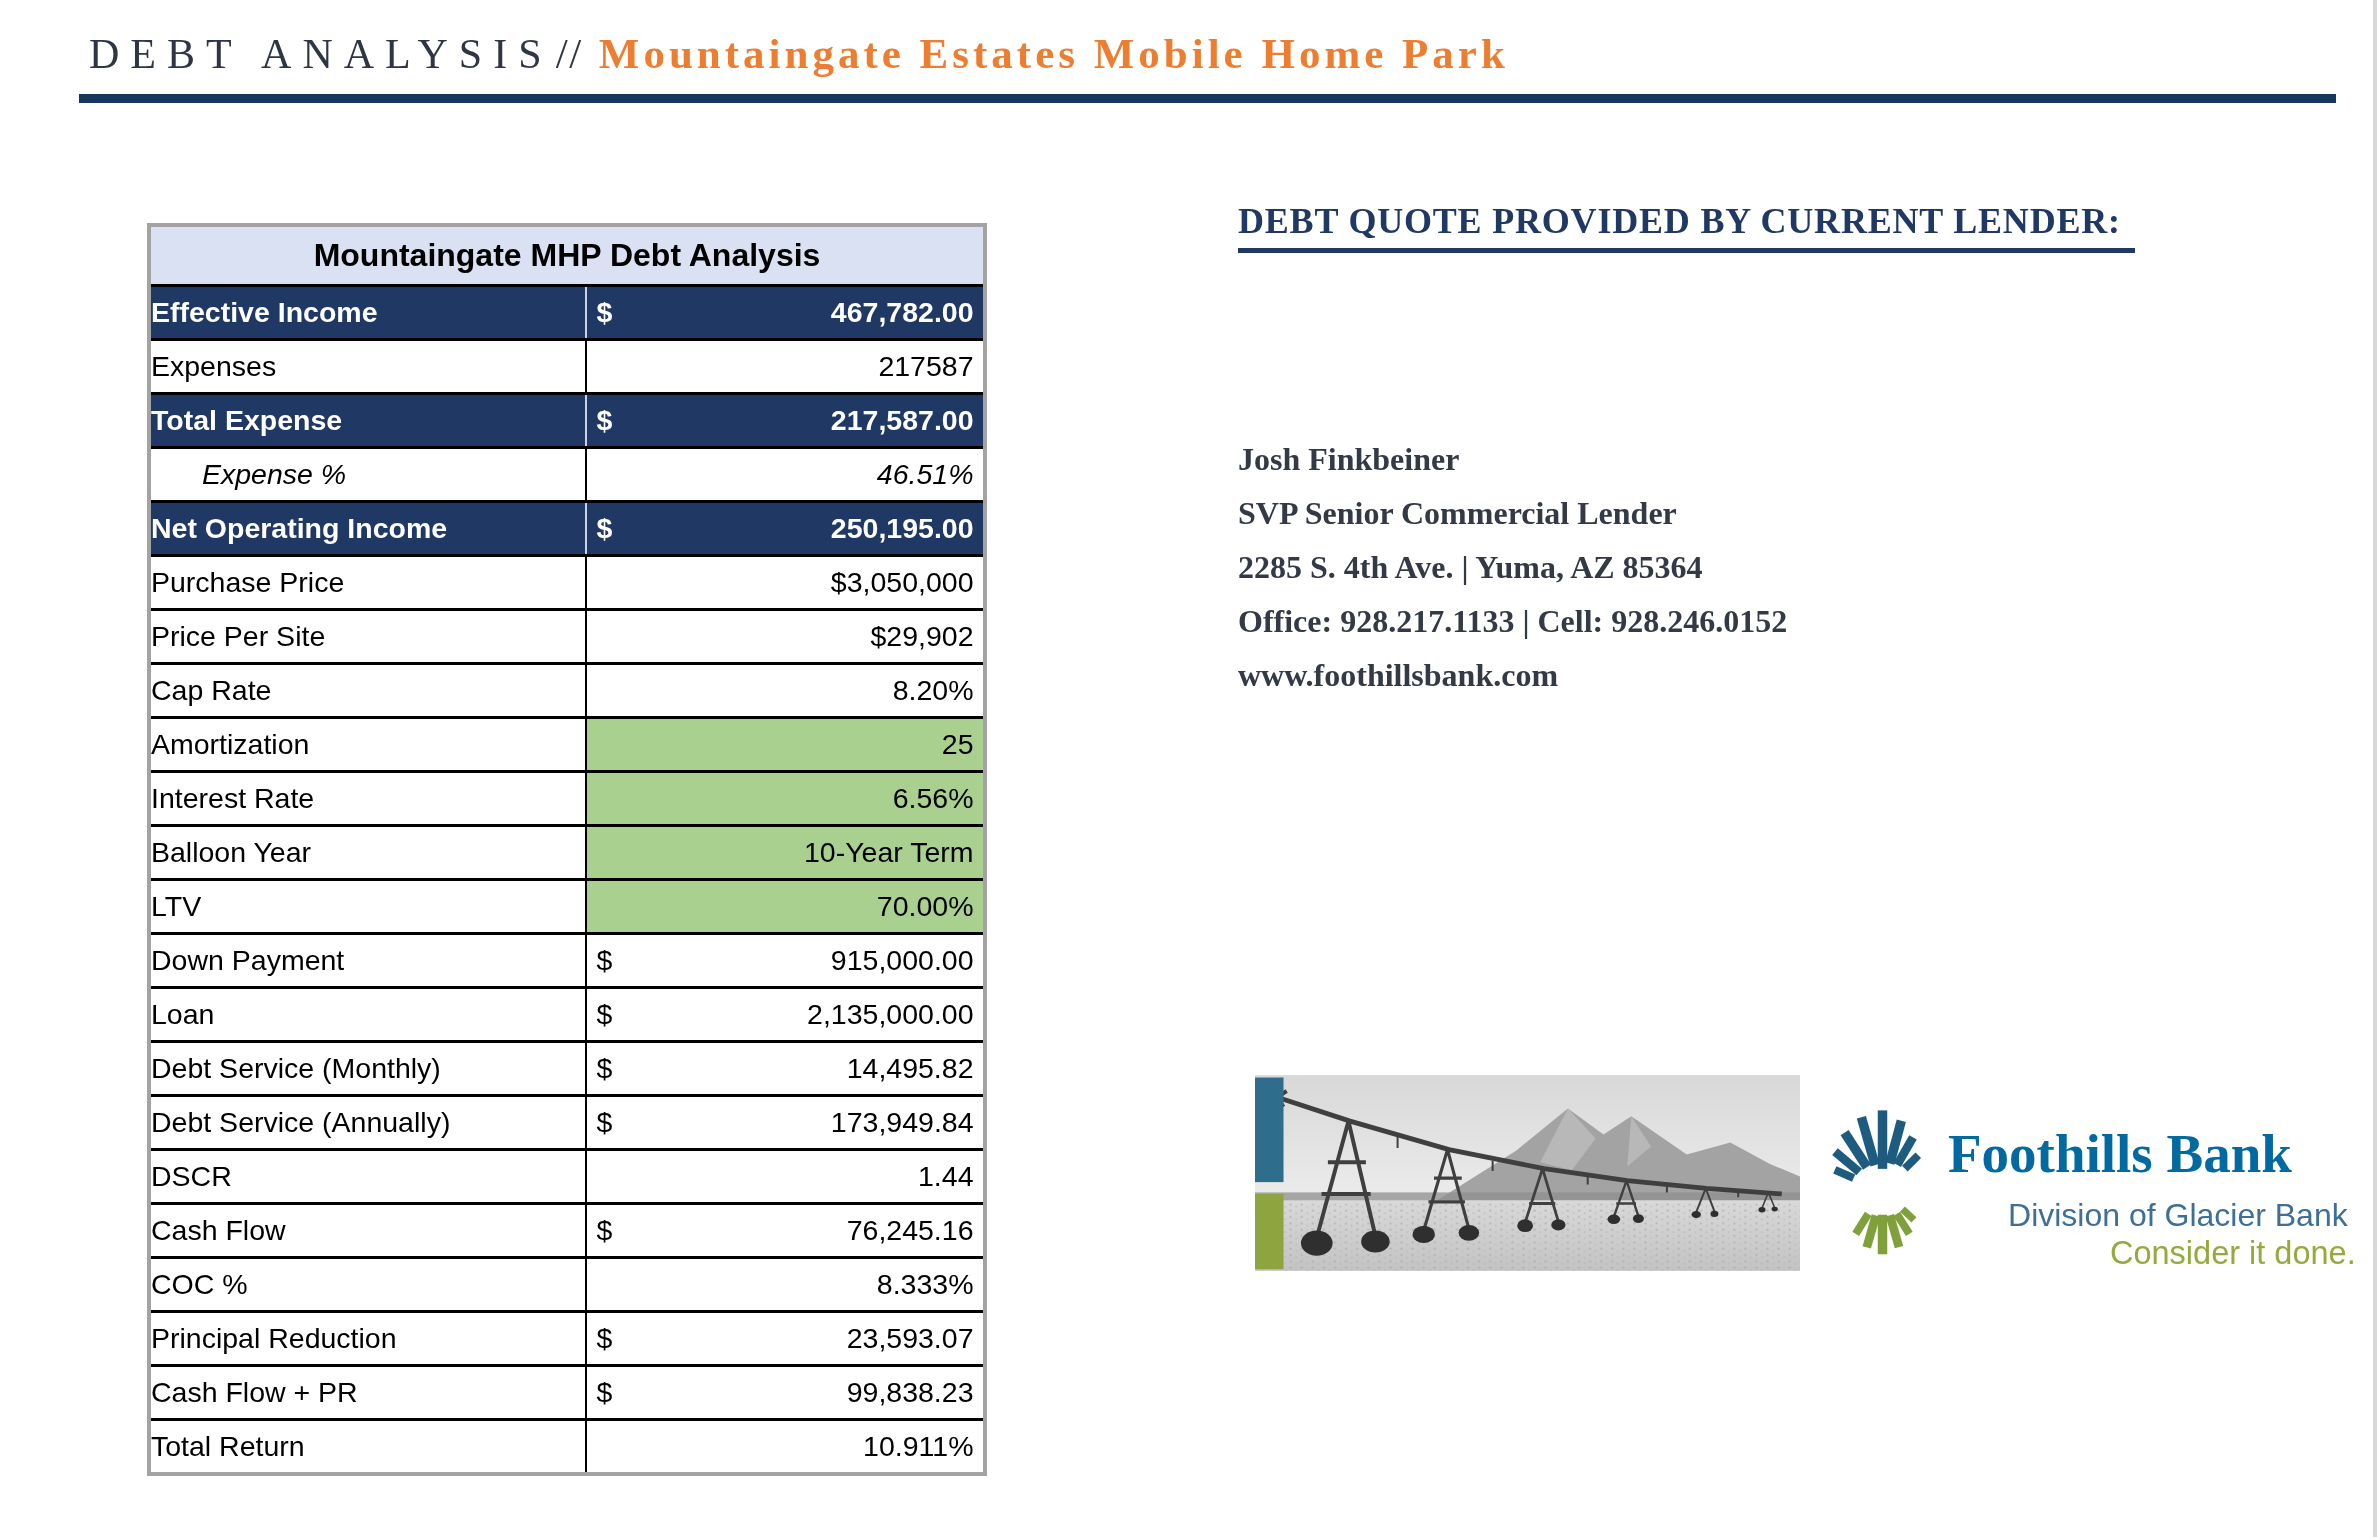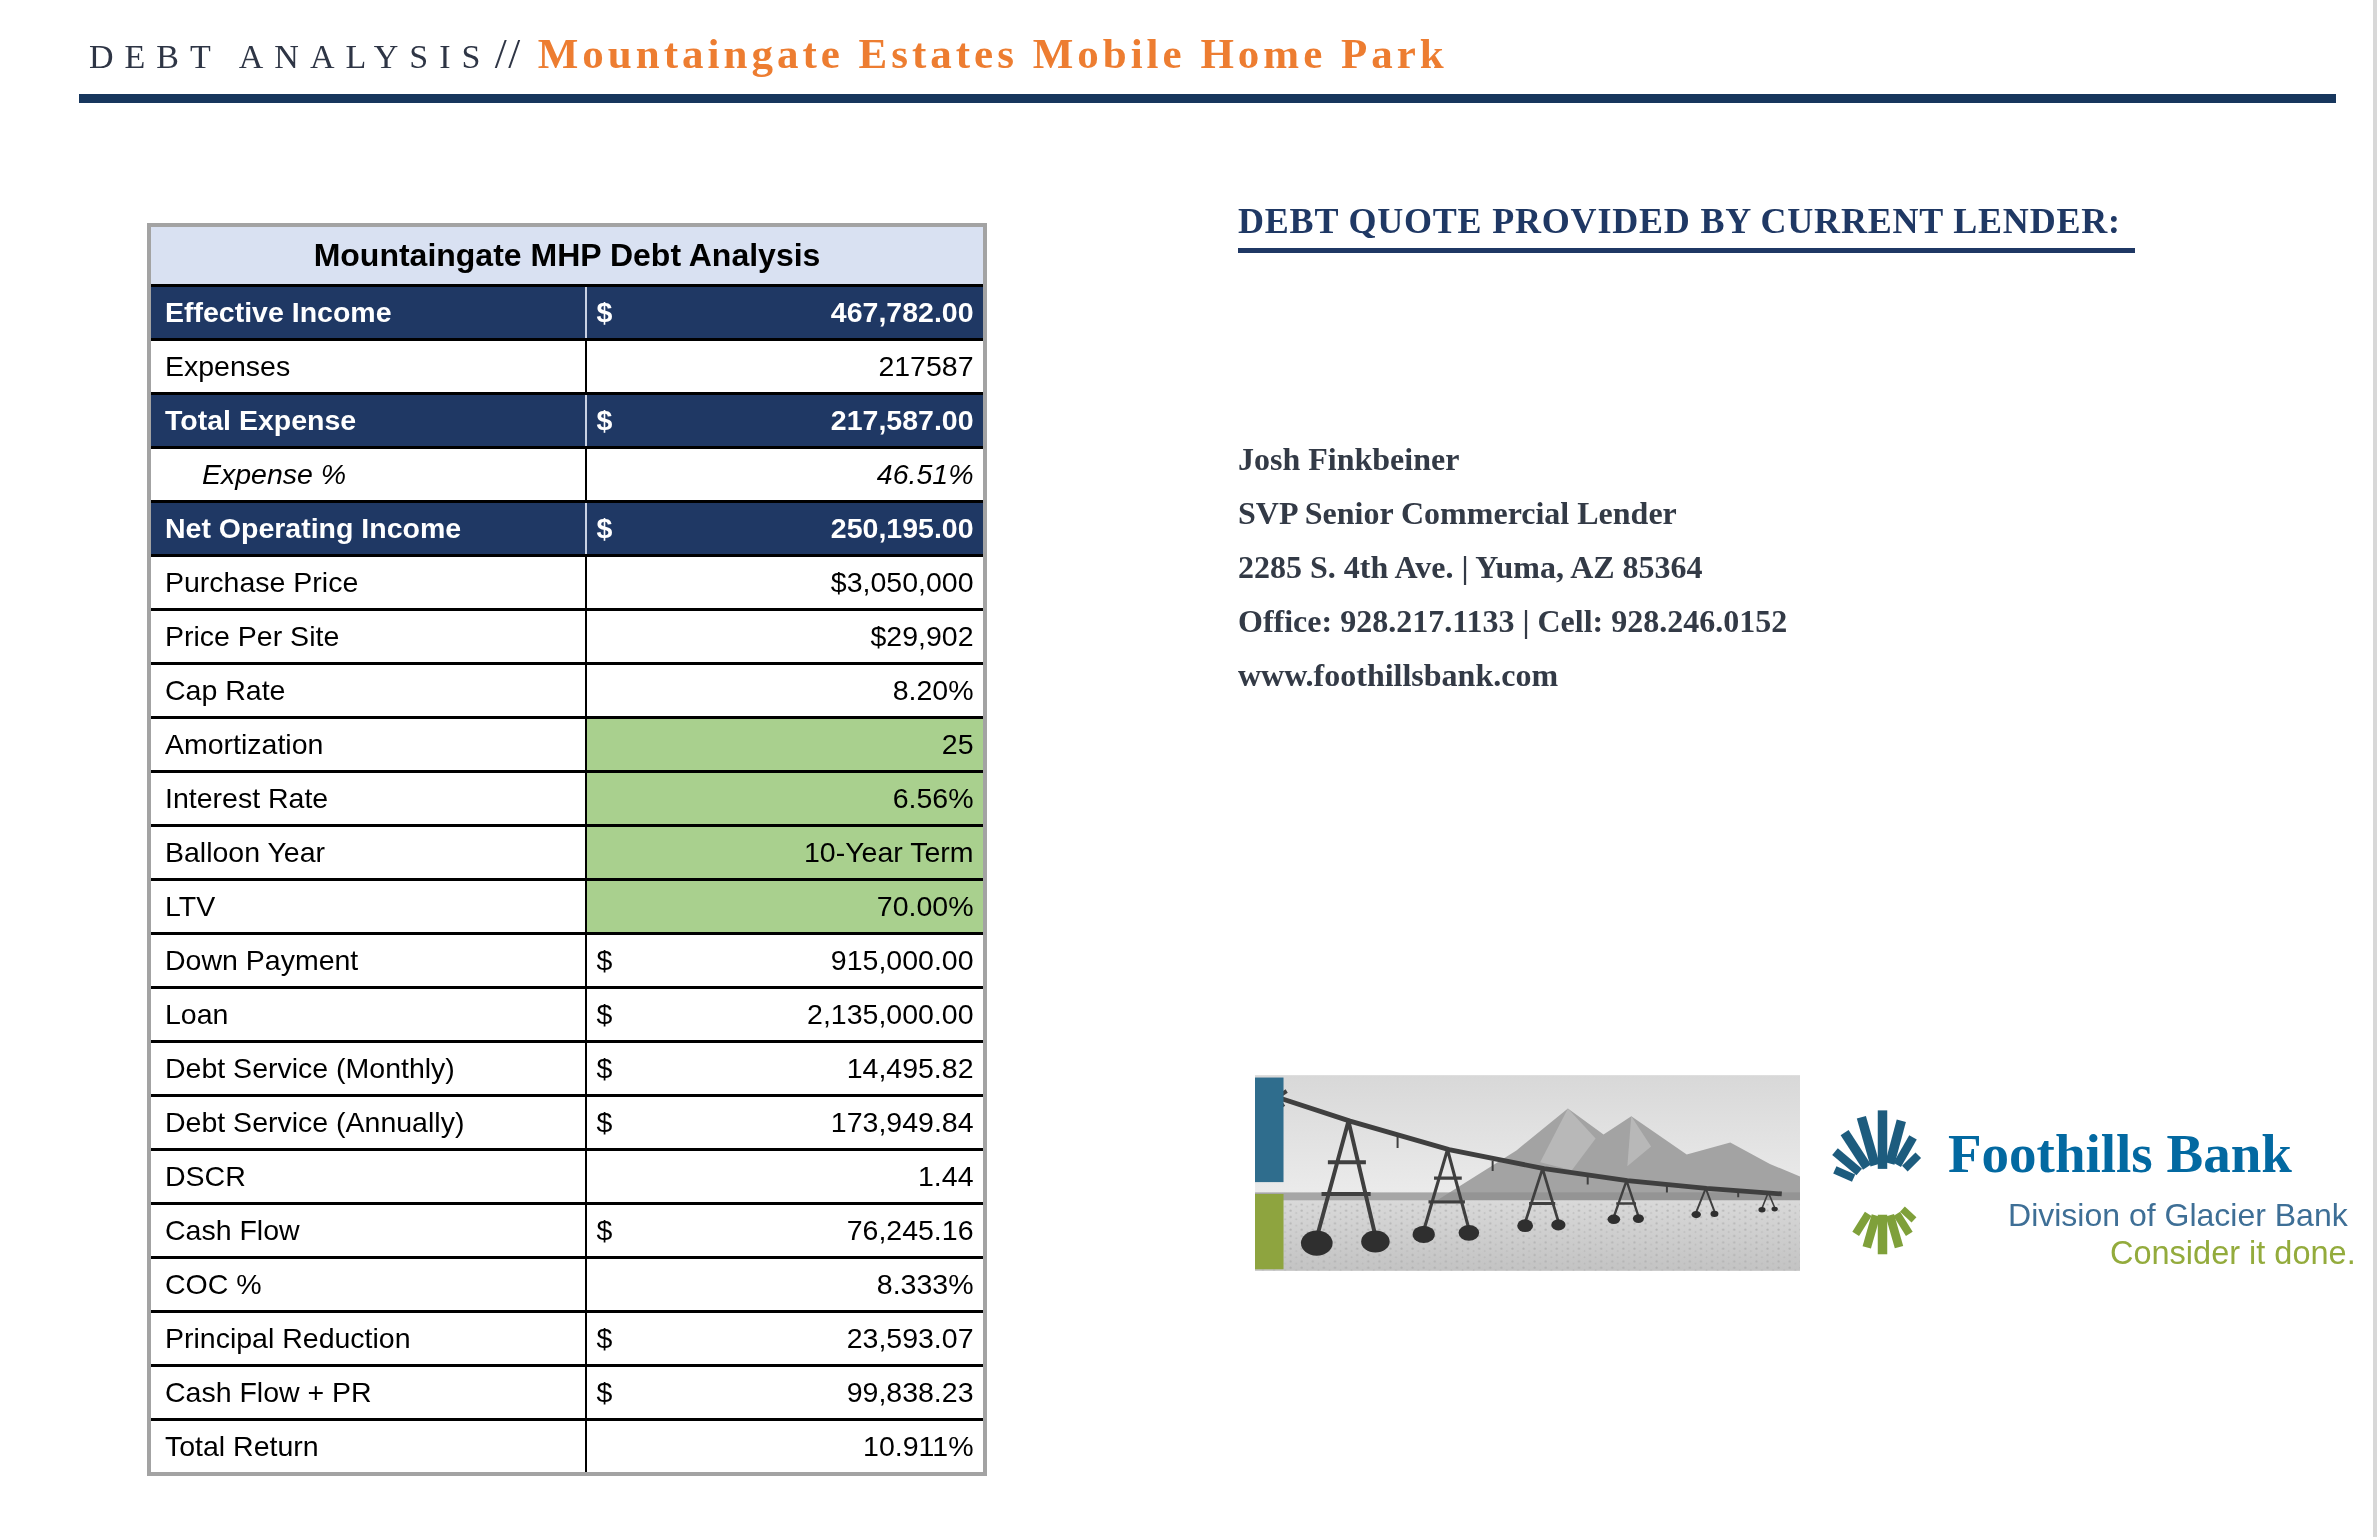--- a/index.html
+++ b/index.html
@@ -2,33 +2,33 @@
 <html style="font-size:12.7px"><head>
 <meta charset="utf-8">
 <style>
   html,body{margin:0;padding:0;background:#ffffff;}
   .page{position:relative;width:2377px;height:1537px;background:#ffffff;overflow:hidden;
         font-family:"Liberation Sans", sans-serif;}
 
   
   .doc-title{position:absolute;left:89px;top:28.5px;white-space:nowrap;
              font-family:"Liberation Serif", serif;}
-  .t-left{font-size:34px;letter-spacing:11px;color:#2e3545;}
+  .t-left{font-size:42px;letter-spacing:11px;color:#2e3545;}
   .t-sep{font-size:43px;letter-spacing:1.6px;color:#2e3545;margin:0 16px 0 3.2px;}
   .t-right{font-size:43px;font-weight:bold;letter-spacing:4px;color:#ED7D31;}
   .rule{position:absolute;left:79px;top:94px;width:2257px;height:8.7px;background:#17365D;}
   .right-edge{position:absolute;right:0;top:0;width:4px;height:100%;background:#d8d8d8;}
 
   
   .debt-table{position:absolute;left:147px;top:223px;width:832px;border:4px solid #a3a3a3;background:#fff;}
   .t-header{height:57px;line-height:57px;text-align:center;background:#D9E1F2;
             border-bottom:3.2px solid #000;font-weight:bold;font-size:32px;color:#000;}
   .row{height:51px;border-bottom:3.2px solid #000;display:grid;grid-template-columns:436px auto;}
   .row:last-child{border-bottom:none;}
-  .lbl{padding-left:14px;display:flex;align-items:center;font-size:28.5px;color:#000;
+  .lbl{padding-left:0;display:flex;align-items:center;font-size:28.5px;color:#000;
        border-right:2.4px solid #000;overflow:hidden;white-space:nowrap;}
   .val{display:flex;align-items:center;justify-content:flex-end;padding:0 9.5px;font-size:28.5px;color:#000;}
   .val .cur{margin-right:auto;}
   .row.navy{background:#1F3864;}
   .row.navy .lbl,.row.navy .val{color:#fff;font-weight:bold;}
   .row.navy .lbl{border-right-color:#c9d1e4;}
   .row.green .val{background:#A9D08E;}
   .row.italic .lbl{font-style:italic;padding-left:51px;}
   .row.italic .val{font-style:italic;}
 

